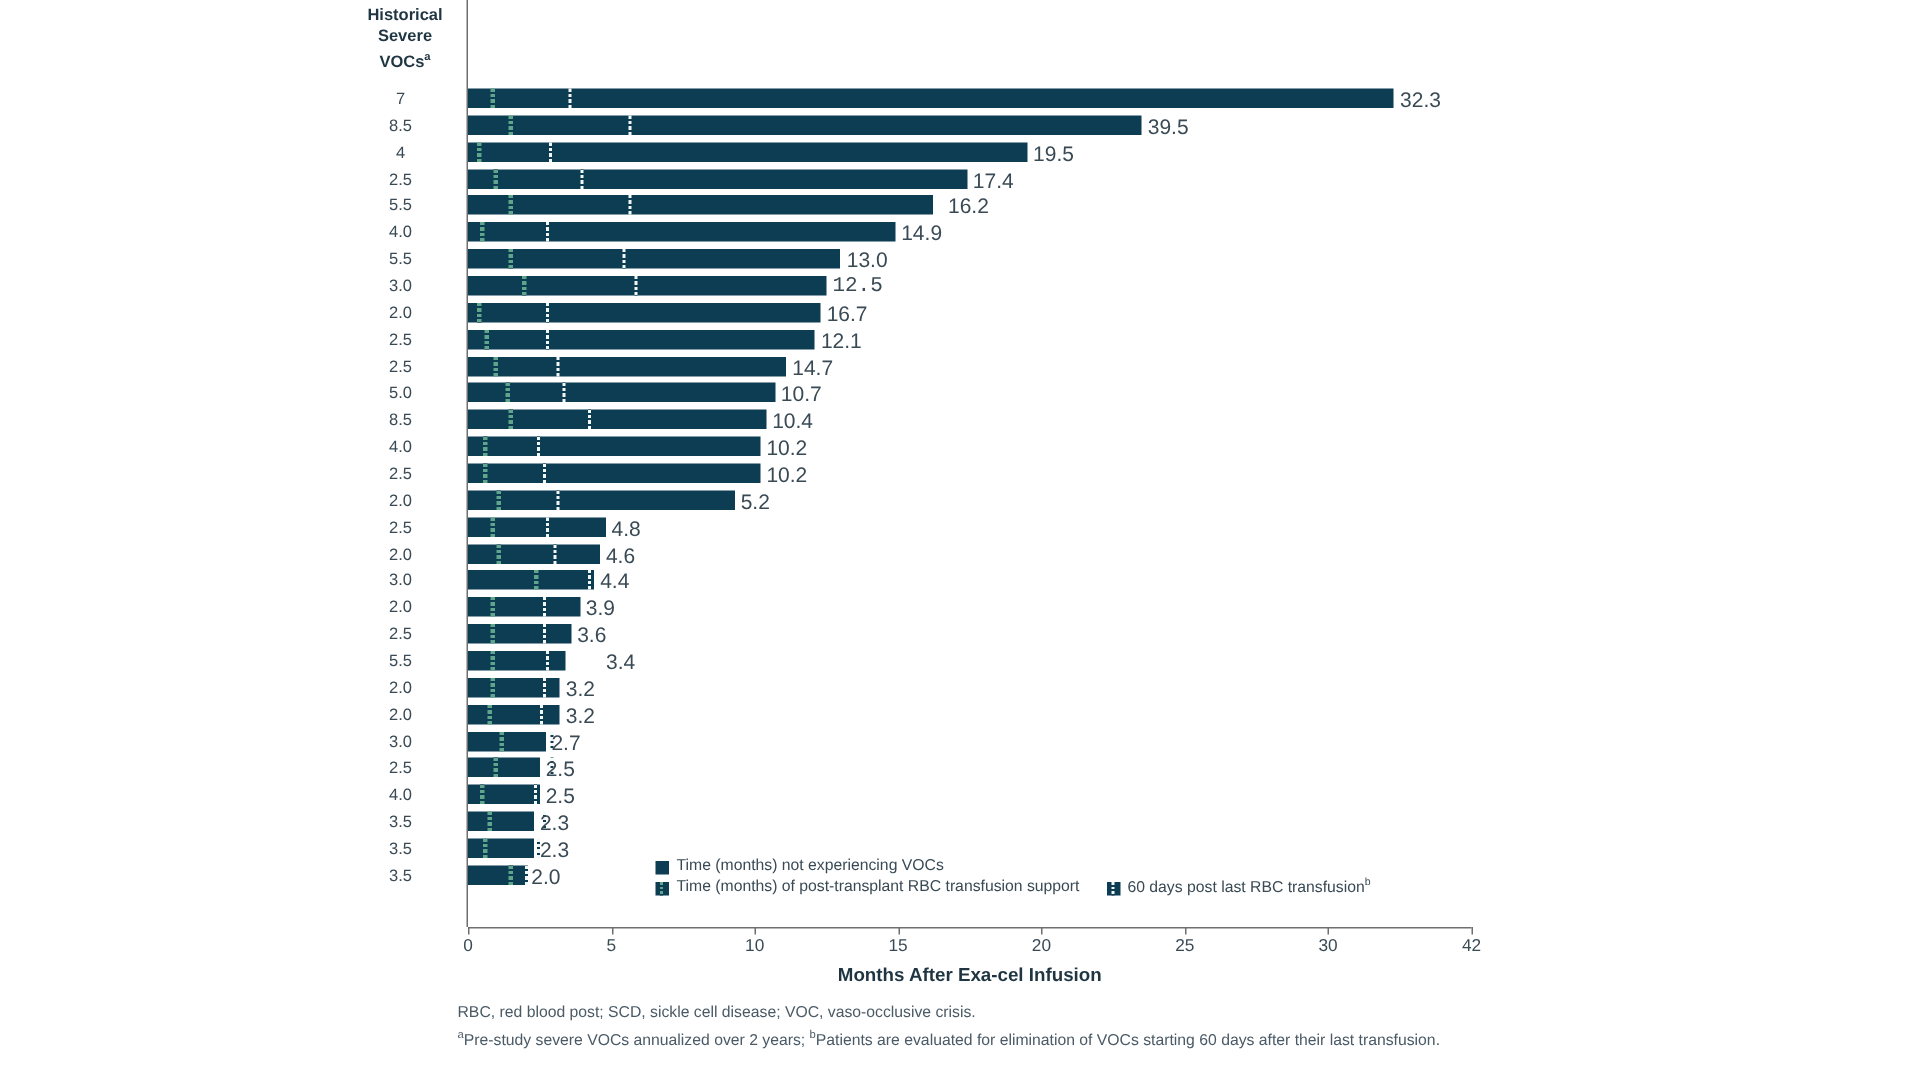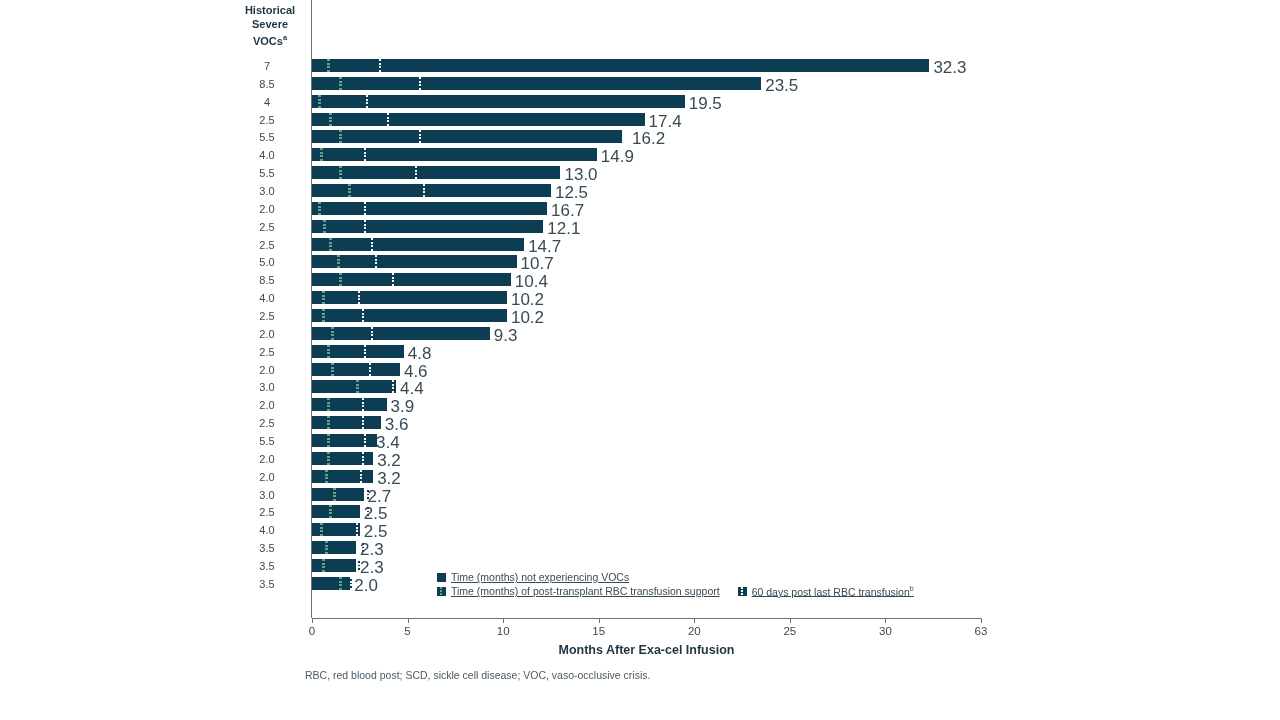--- a/index.html
+++ b/index.html
@@ -96,21 +96,21 @@
     height: 13px;
     background: repeating-linear-gradient(
       to bottom,
       #f2f7f8 0px, #f2f7f8 2.2px,
       #0c3d53 2.2px, #0c3d53 3.6px
     );
   }
   .bar-value {
     position: absolute;
     top: 1px;
-    font-size: 17px;
+    font-size: 14px;
     color: #3a4a55;
     white-space: nowrap;
   }
 
   
   #xaxis {
     position: absolute;
     left: 312px;
     top: 618px;
     width: 669px;
@@ -152,23 +152,22 @@
     font-size: 10.5px;
     color: #3a4a55;
   }
   .legend-line {
     display: flex;
     align-items: center;
     height: 14px;
   }
   .legend-entry {
     display: flex;
-    align-items: center;
+    align-items: flex-end;
     margin-right: 18px;
-    text-decoration: underline;
   }
   .swatch {
     width: 9px;
     height: 9px;
     margin-right: 5px;
     flex: 0 0 auto;
     background: #0c3d53;
   }
   .swatch-dash-green {
     background:
@@ -221,21 +220,21 @@
         </div>
         <div class="bar-value" style="left: 933.391px;">32.3</div>
       </div>
       <div class="row" style="height: 17.87px;">
         <div class="row-label">8.5</div>
         <div class="bar-wrap" style="width: 449.186px;">
           <div class="bar" style="width: 449.186px;"></div>
           <div class="marker-transfusion" style="left: 26.76px;"></div>
           <div class="marker-60days" style="left: 107.04px;"></div>
         </div>
-        <div class="bar-value" style="left: 765.186px;">23.5</div>
+        <div class="bar-value" style="left: 765.186px;">39.5</div>
       </div>
       <div class="row" style="height: 17.87px;">
         <div class="row-label">4</div>
         <div class="bar-wrap" style="width: 372.729px;">
           <div class="bar" style="width: 372.729px;"></div>
           <div class="marker-transfusion" style="left: 5.73429px;"></div>
           <div class="marker-60days" style="left: 53.52px;"></div>
         </div>
         <div class="bar-value" style="left: 688.729px;">19.5</div>
       </div>
@@ -275,21 +274,21 @@
         </div>
         <div class="bar-value" style="left: 564.486px;">13.0</div>
       </div>
       <div class="row" style="height: 17.87px;">
         <div class="row-label">3.0</div>
         <div class="bar-wrap" style="width: 238.929px;">
           <div class="bar" style="width: 238.929px;"></div>
           <div class="marker-transfusion" style="left: 36.3171px;"></div>
           <div class="marker-60days" style="left: 110.863px;"></div>
         </div>
-        <div class="bar-value" style="left: 554.929px;">12.5</div>
+        <div class="bar-value" style="left: 554.929px; font-family: Liberation Mono, monospace;">12.5</div>
       </div>
       <div class="row" style="height: 17.87px;">
         <div class="row-label">2.0</div>
         <div class="bar-wrap" style="width: 235.106px;">
           <div class="bar" style="width: 235.106px;"></div>
           <div class="marker-transfusion" style="left: 5.73429px;"></div>
           <div class="marker-60days" style="left: 51.6086px;"></div>
         </div>
         <div class="bar-value" style="left: 551.106px;">16.7</div>
       </div>
@@ -347,21 +346,21 @@
         </div>
         <div class="bar-value" style="left: 510.966px;">10.2</div>
       </div>
       <div class="row" style="height: 17.87px;">
         <div class="row-label">2.0</div>
         <div class="bar-wrap" style="width: 177.763px;">
           <div class="bar" style="width: 177.763px;"></div>
           <div class="marker-transfusion" style="left: 19.1143px;"></div>
           <div class="marker-60days" style="left: 59.2543px;"></div>
         </div>
-        <div class="bar-value" style="left: 493.763px;">9.3</div>
+        <div class="bar-value" style="left: 493.763px;">5.2</div>
       </div>
       <div class="row" style="height: 17.87px;">
         <div class="row-label">2.5</div>
         <div class="bar-wrap" style="width: 91.7486px;">
           <div class="bar" style="width: 91.7486px;"></div>
           <div class="marker-transfusion" style="left: 15.2914px;"></div>
           <div class="marker-60days" style="left: 51.6086px;"></div>
         </div>
         <div class="bar-value" style="left: 407.749px;">4.8</div>
       </div>
@@ -401,21 +400,21 @@
         </div>
         <div class="bar-value" style="left: 384.811px;">3.6</div>
       </div>
       <div class="row" style="height: 17.87px;">
         <div class="row-label">5.5</div>
         <div class="bar-wrap" style="width: 64.9886px;">
           <div class="bar" style="width: 64.9886px;"></div>
           <div class="marker-transfusion" style="left: 15.2914px;"></div>
           <div class="marker-60days" style="left: 51.6086px;"></div>
         </div>
-        <div class="bar-value" style="left: 376px;">3.4</div>
+        <div class="bar-value" style="left: 404px;">3.4</div>
       </div>
       <div class="row" style="height: 17.87px;">
         <div class="row-label">2.0</div>
         <div class="bar-wrap" style="width: 61.1657px;">
           <div class="bar" style="width: 61.1657px;"></div>
           <div class="marker-transfusion" style="left: 15.2914px;"></div>
           <div class="marker-60days" style="left: 49.6971px;"></div>
         </div>
         <div class="bar-value" style="left: 377.166px;">3.2</div>
       </div>
@@ -493,21 +492,21 @@
       <div class="xtick-label" style="left: 191.143px;">10</div>
       <div class="xtick" style="left: 286.714px;"></div>
       <div class="xtick-label" style="left: 286.714px;">15</div>
       <div class="xtick" style="left: 382.286px;"></div>
       <div class="xtick-label" style="left: 382.286px;">20</div>
       <div class="xtick" style="left: 477.857px;"></div>
       <div class="xtick-label" style="left: 477.857px;">25</div>
       <div class="xtick" style="left: 573.429px;"></div>
       <div class="xtick-label" style="left: 573.429px;">30</div>
       <div class="xtick" style="left: 669px;"></div>
-      <div class="xtick-label" style="left: 669px;">63</div>
+      <div class="xtick-label" style="left: 669px;">42</div>
     </div>
   <div id="xaxis-title">Months After Exa-cel Infusion</div>
 
   <div id="legend">
     <div class="legend-line">
       <div class="legend-entry">
         <span class="swatch"></span>
         <span class="legend-label">Time (months) not experiencing VOCs</span>
       </div>
     </div>
@@ -518,15 +517,16 @@
       </div>
       <div class="legend-entry">
         <span class="swatch swatch-dash-white"></span>
         <span class="legend-label"><span>60 days post last RBC transfusion</span><sup>b</sup></span>
       </div>
     </div>
   </div>
 
   <div id="footnotes">
     <div>RBC, red blood post; SCD, sickle cell disease; VOC, vaso-occlusive crisis.</div>
+    <div><sup>a</sup><span id="fn3-part1">Pre-study severe VOCs annualized over 2 years; </span><sup>b</sup><span id="fn3-part2">Patients are evaluated for elimination of VOCs starting 60 days after their last transfusion.</span></div>
   </div>
 
 </div>
 
 </body></html>

